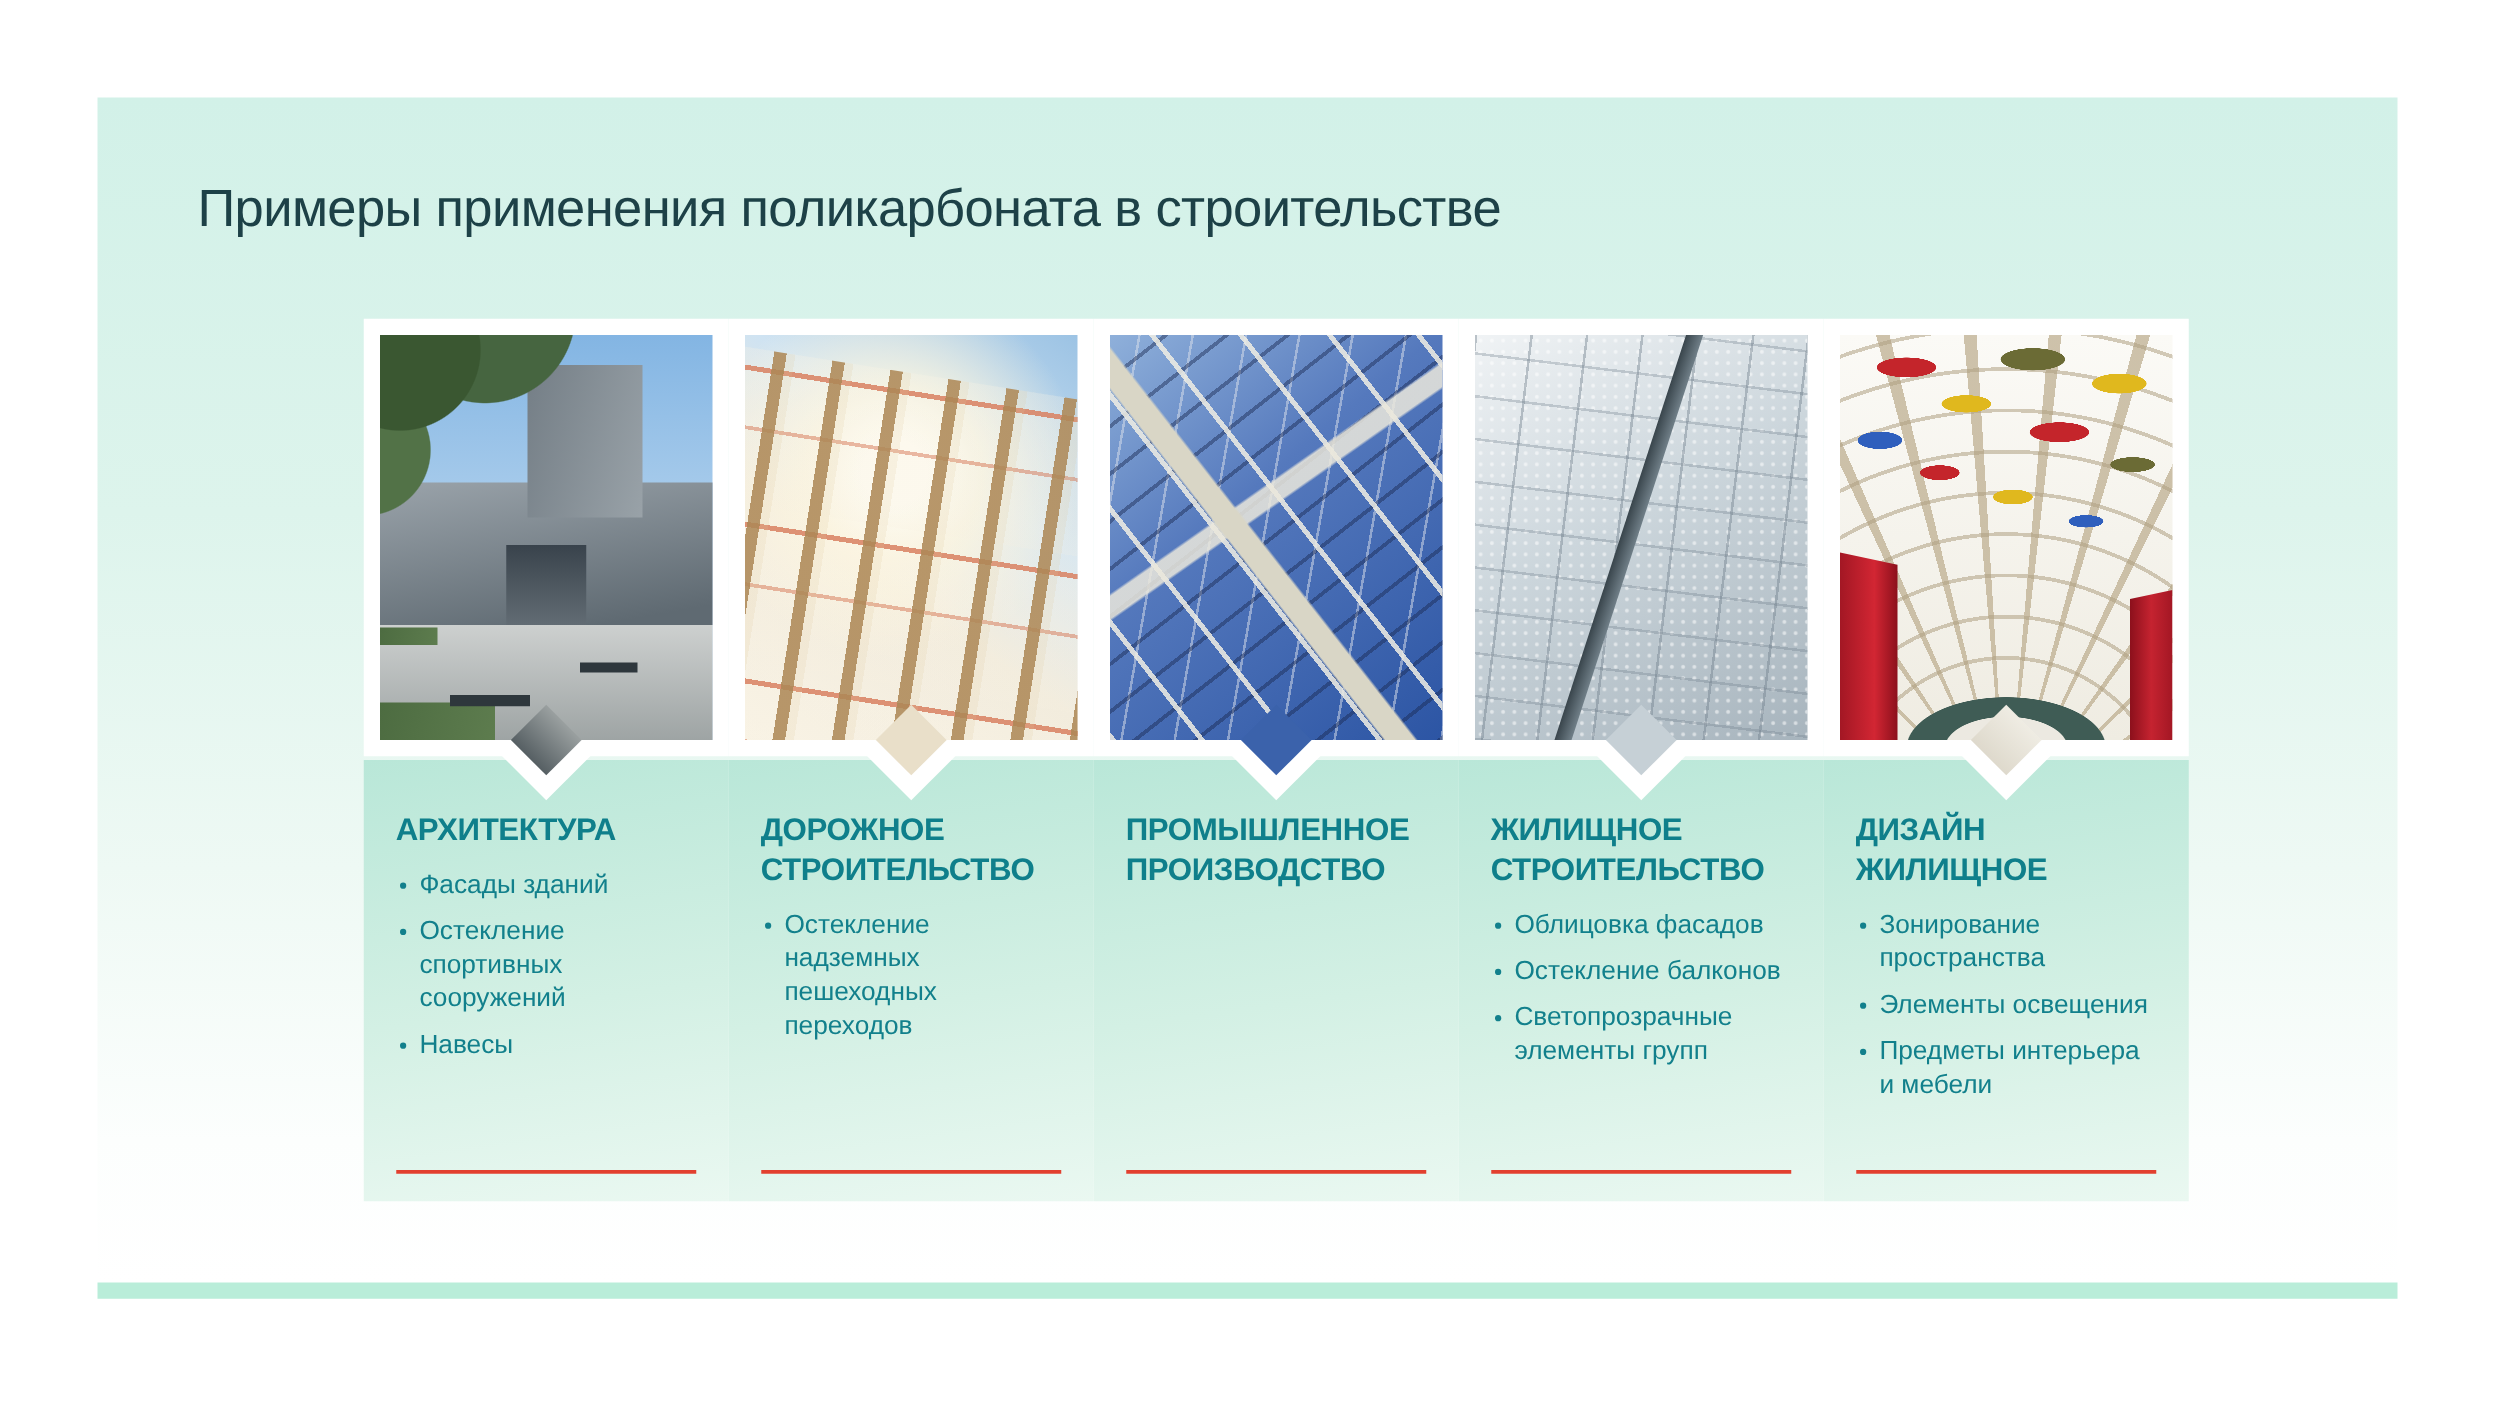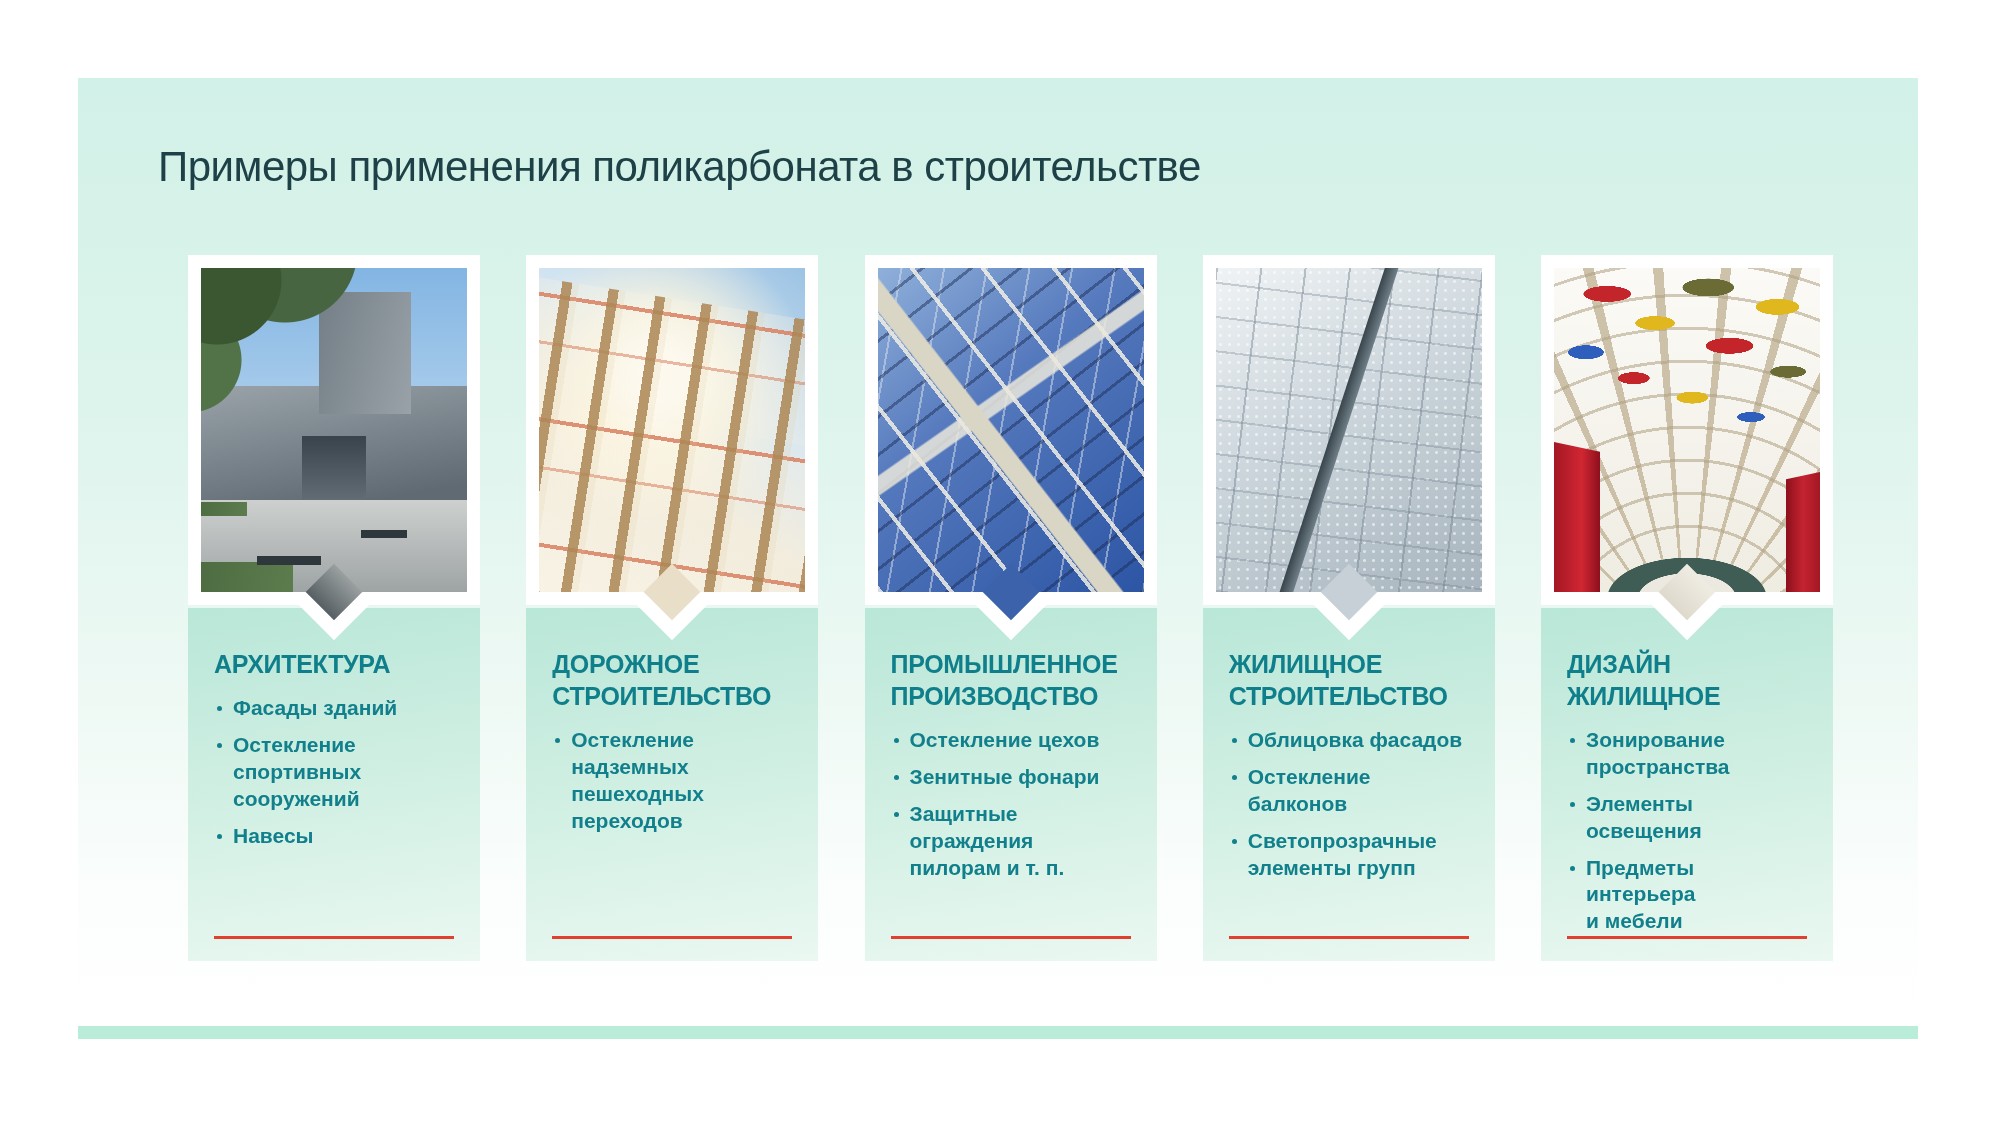--- a/index.html
+++ b/index.html
@@ -14,22 +14,22 @@
   .accent-bar{
     position:absolute;left:78px;top:1026px;width:1840px;height:13px;
     background:#b9edd9;
   }
   .slide-title{
     position:absolute;left:80px;top:64px;margin:0;
     font-size:42px;line-height:1.2;font-weight:normal;letter-spacing:-0.5px;
     color:#1d4147;
   }
   .cards{
-    position:absolute;left:110px;top:177px;width:1645px;
-    display:flex;justify-content:space-between;
+    position:absolute;left:120px;top:177px;width:1645px;
+    display:flex;justify-content:center;
   }
   .card{width:292px;position:relative;}
   
   .frame{
     position:relative;z-index:2;width:292px;height:350px;
     background:#ffffff;box-sizing:border-box;padding:13px;
   }
   .frame::before{ 
     content:'';position:absolute;left:50%;bottom:10px;width:64px;height:64px;
     background:#ffffff;transform:translate(-50%,50%) rotate(45deg);z-index:0;
@@ -47,21 +47,21 @@
     padding:40px 26px 0 26px;
     background:linear-gradient(172deg,#b9e7d8 0%,#d3f0e4 55%,#eaf8f1 100%);
   }
   .card-title{
     margin:0 0 15px 0;font-size:25px;line-height:1.28;font-weight:bold;
     letter-spacing:-0.3px;color:#0f7f8b;white-space:pre-line;
   }
   .card-list{list-style:none;margin:0;padding:0;}
   .card-list li{
     position:relative;padding-left:19px;margin-bottom:10px;
-    font-size:21px;line-height:1.28;color:#12808c;white-space:pre-line;font-weight:bold;
+    font-size:21px;line-height:1.28;color:#12808c;white-space:pre-line;
   }
   .card-list li::before{
     content:'';position:absolute;left:3px;top:11px;width:5px;height:5px;
     border-radius:50%;background:#12808c;
   }
   .underline{
     position:absolute;left:26px;right:26px;bottom:22px;height:3px;
     background:#e2402f;
   }
   
@@ -195,26 +195,20 @@
   </div>
 
   <div class="card">
     <div class="frame">
       <div class="photo photo-industrial"></div>
       <div class="photo-tail tail-industrial"></div>
     </div>
     <div class="body">
       <h2 class="card-title">ПРОМЫШЛЕННОЕ
 ПРОИЗВОДСТВО</h2>
-      <ul class="card-list">
-            <li>Остекление цехов</li>
-            <li>Зенитные фонари</li>
-            <li>Защитные ограждения
-пилорам и т. п.</li>
-          </ul>
       <div class="underline"></div>
     </div>
   </div>
 
   <div class="card">
     <div class="frame">
       <div class="photo photo-housing"></div>
       <div class="photo-tail tail-housing"></div>
     </div>
     <div class="body">

